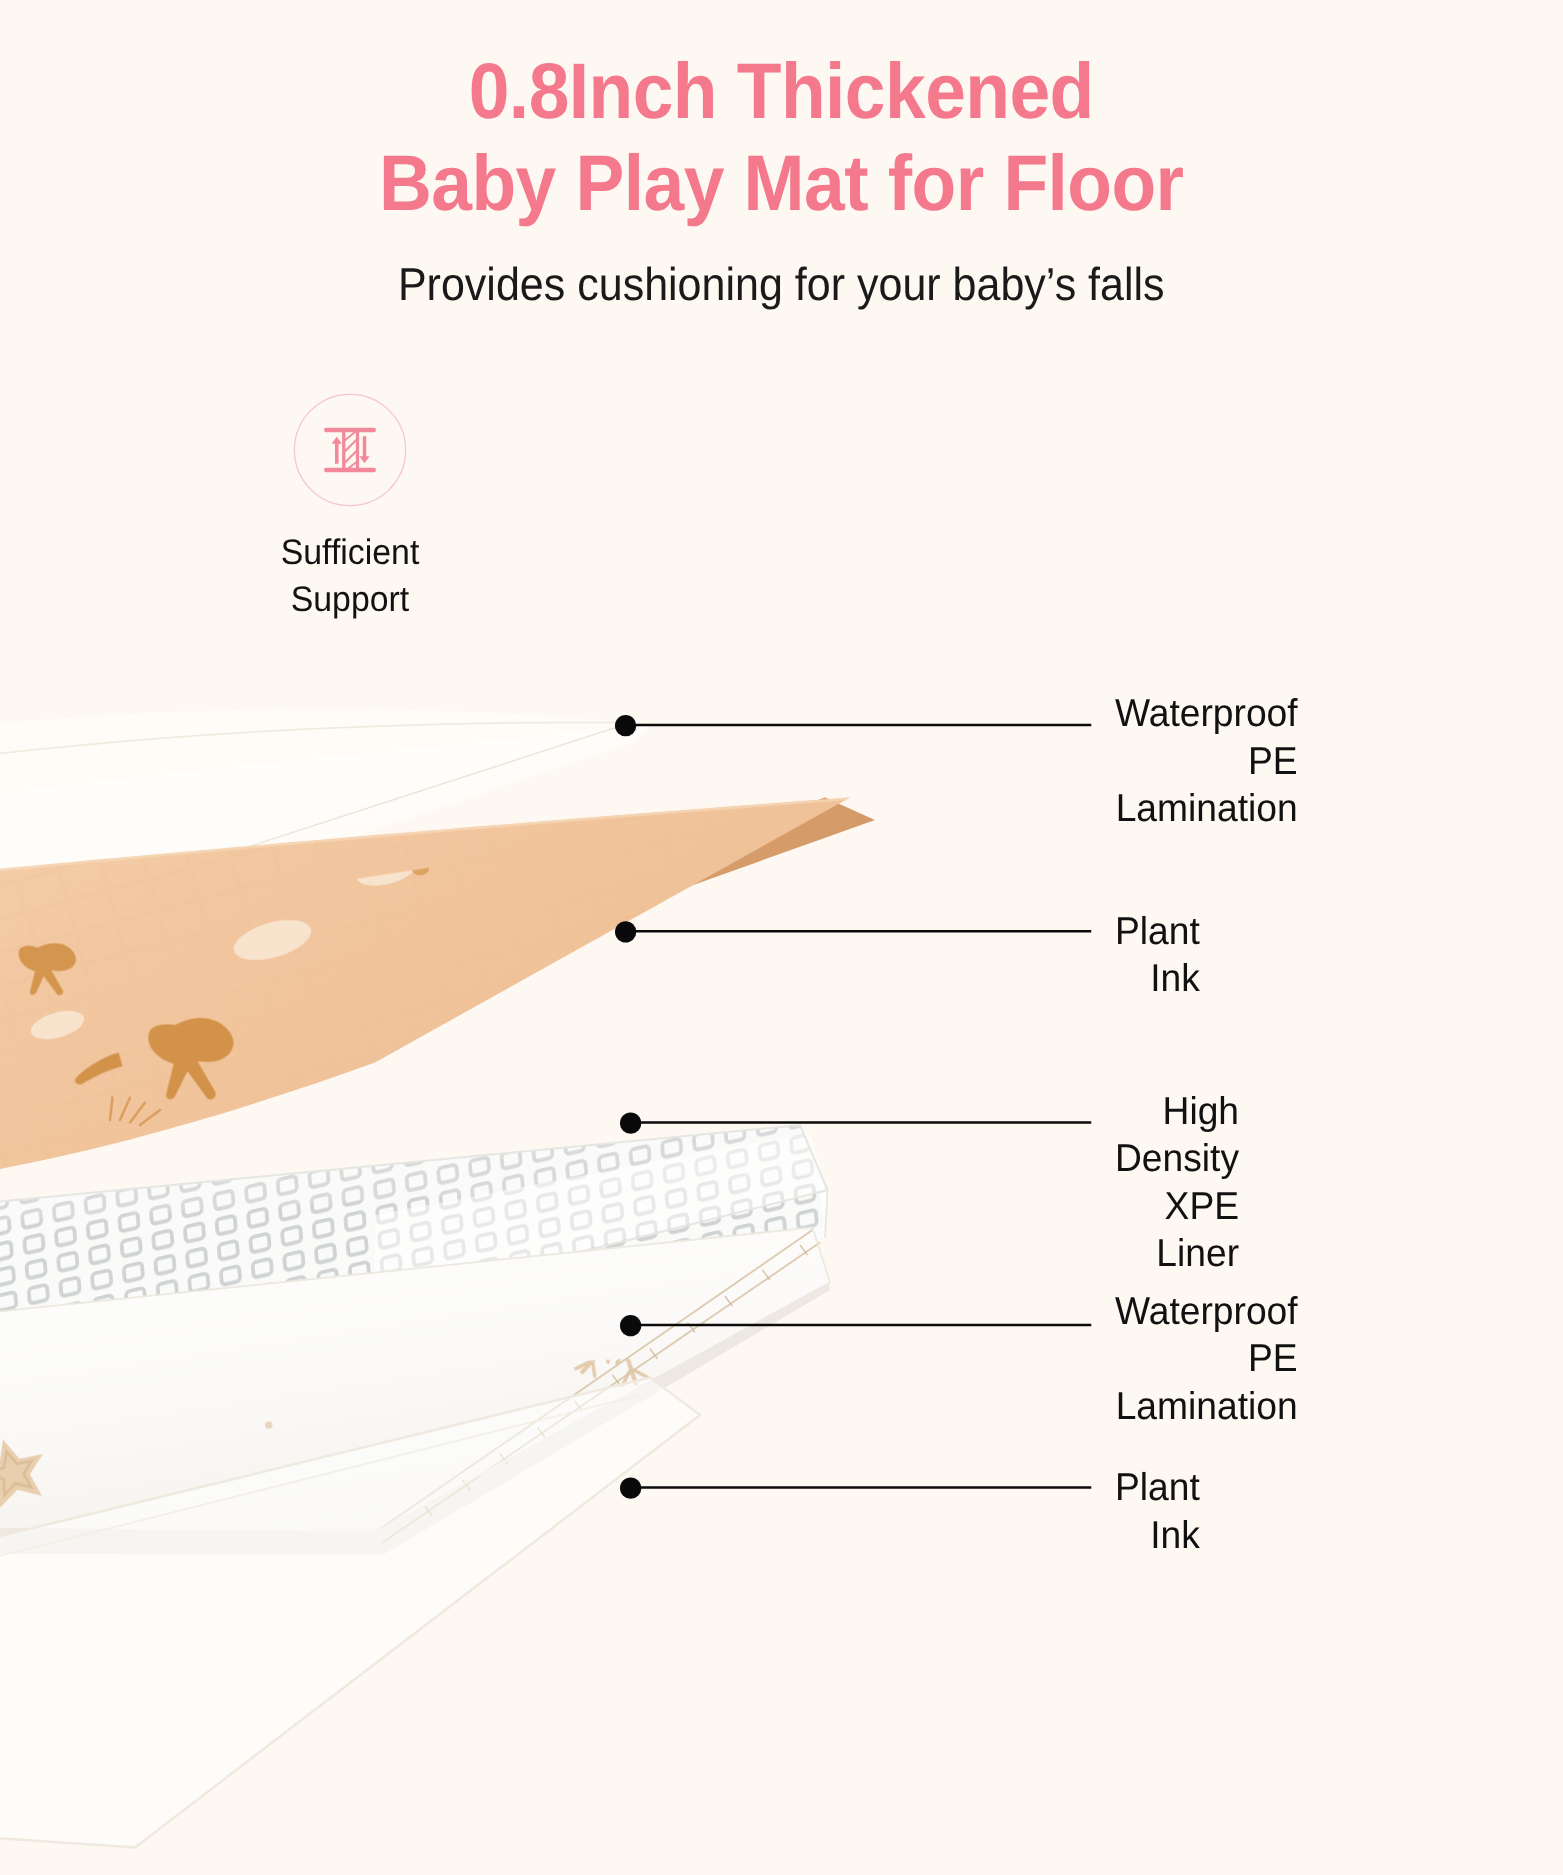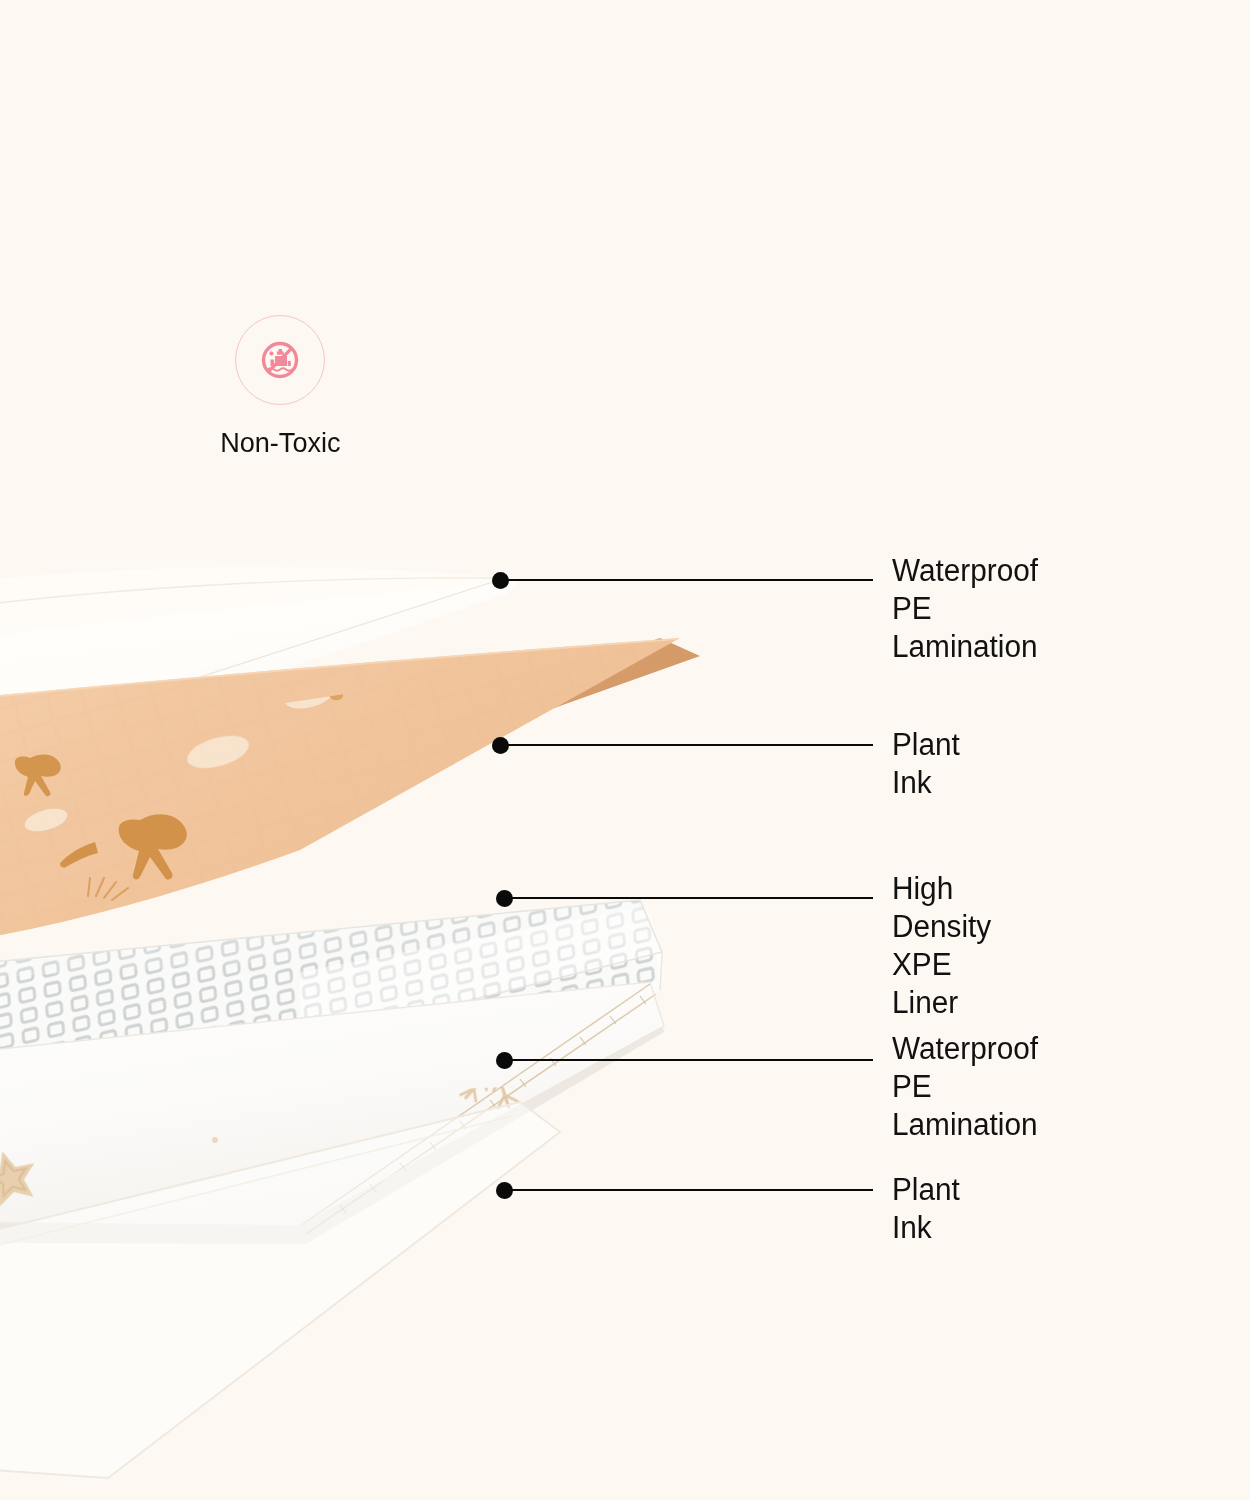--- a/index.html
+++ b/index.html
@@ -109,20 +109,21 @@
   }
 
   
   .callouts {
     position: absolute;
     left: 0;
     top: 0;
     width: 1250px;
     height: 1500px;
     pointer-events: none;
+    text-align: right;
   }
   .callout {
     position: absolute;
     pointer-events: auto;
   }
   .callout-dot {
     position: absolute;
     width: 17px;
     height: 17px;
     border-radius: 50%;
@@ -141,43 +142,55 @@
     white-space: pre-line;
     transform: scaleX(0.96);
     transform-origin: left top;
   }
 </style>
 </head>
 <body>
 
 <div id="page">
 
+  <div class="header">
+    <h1 class="title">
+      <span class="title-line">0.8Inch Thickened</span>
+      <span class="title-line">Baby Play Mat for Floor</span>
+    </h1>
+    <div class="subtitle">Provides cushioning for your baby’s falls</div>
+  </div>
 
   <div class="features">
-
 
     <div class="feature">
       <div class="feature-circle">
         <svg width="58" height="58" viewBox="0 0 58 58">
+          <g stroke="#F2899B" stroke-width="3.6" stroke-linecap="round" fill="none">
+            <line x1="10" y1="13" x2="48" y2="13"></line>
+            <line x1="10" y1="45" x2="48" y2="45"></line>
+          </g>
+          <g stroke="#F2899B" stroke-width="2.6" fill="none">
+            <rect x="24" y="13" width="11" height="32"></rect>
+          </g>
+          <g stroke="#F2899B" stroke-width="1.5" fill="none">
+            <line x1="24" y1="22" x2="35" y2="13"></line>
+            <line x1="24" y1="31" x2="35" y2="20"></line>
+            <line x1="24" y1="40" x2="35" y2="29"></line>
+            <line x1="26" y1="45" x2="35" y2="38"></line>
+          </g>
           <g fill="#F2899B">
-            <path d="M27.5 18 h3.6 v2.6 h1.6 v3.2 h-6.8 v-3.2 h1.6 z"></path>
-            <path d="M24 25 h12 v10 h-12 z"></path>
-            <path d="M19.5 28.5 h3.5 v6.5 h-3.5 z"></path>
-            <path d="M20.4 24.6 a2.1 2.1 0 1 1 0.1 0 z"></path>
-            <path d="M36.8 30 h3 v5 h-3 z"></path>
-          </g>
-          <g stroke="#F2899B" stroke-width="1.9" fill="none" stroke-linecap="round">
-            <path d="M17 38.5 q3 -2.4 6 0 q3 2.4 6 0 q3 -2.4 6 0 q3 2.4 6 0"></path>
-          </g>
-          <circle cx="29" cy="29" r="16.5" fill="none" stroke="#F2899B" stroke-width="3.4"></circle>
-          <line x1="17.4" y1="40.6" x2="40.6" y2="17.4" stroke="#F2899B" stroke-width="3.4" stroke-linecap="round"></line>
+            <path d="M17 40 L17 24 L14.3 24 L18.4 18.4 L22.5 24 L19.8 24 L19.8 40 Z"></path>
+            <path d="M42 18 L42 34 L44.7 34 L40.6 39.6 L36.5 34 L39.2 34 L39.2 18 Z"></path>
+          </g>
         </svg>
       </div>
-      <div class="feature-label">Non-Toxic</div>
-    </div>
+      <div class="feature-label wrap">Sufficient Support</div>
+    </div>
+
 
 
 
   </div>
 
   <div class="mat-stage">
     <svg width="900" height="980" viewBox="0 0 900 980" xmlns="http://www.w3.org/2000/svg">
       <defs>
 
         <pattern id="diamondTex" width="26" height="20" patternUnits="userSpaceOnUse" patternTransform="rotate(-13) skewX(-8)">

